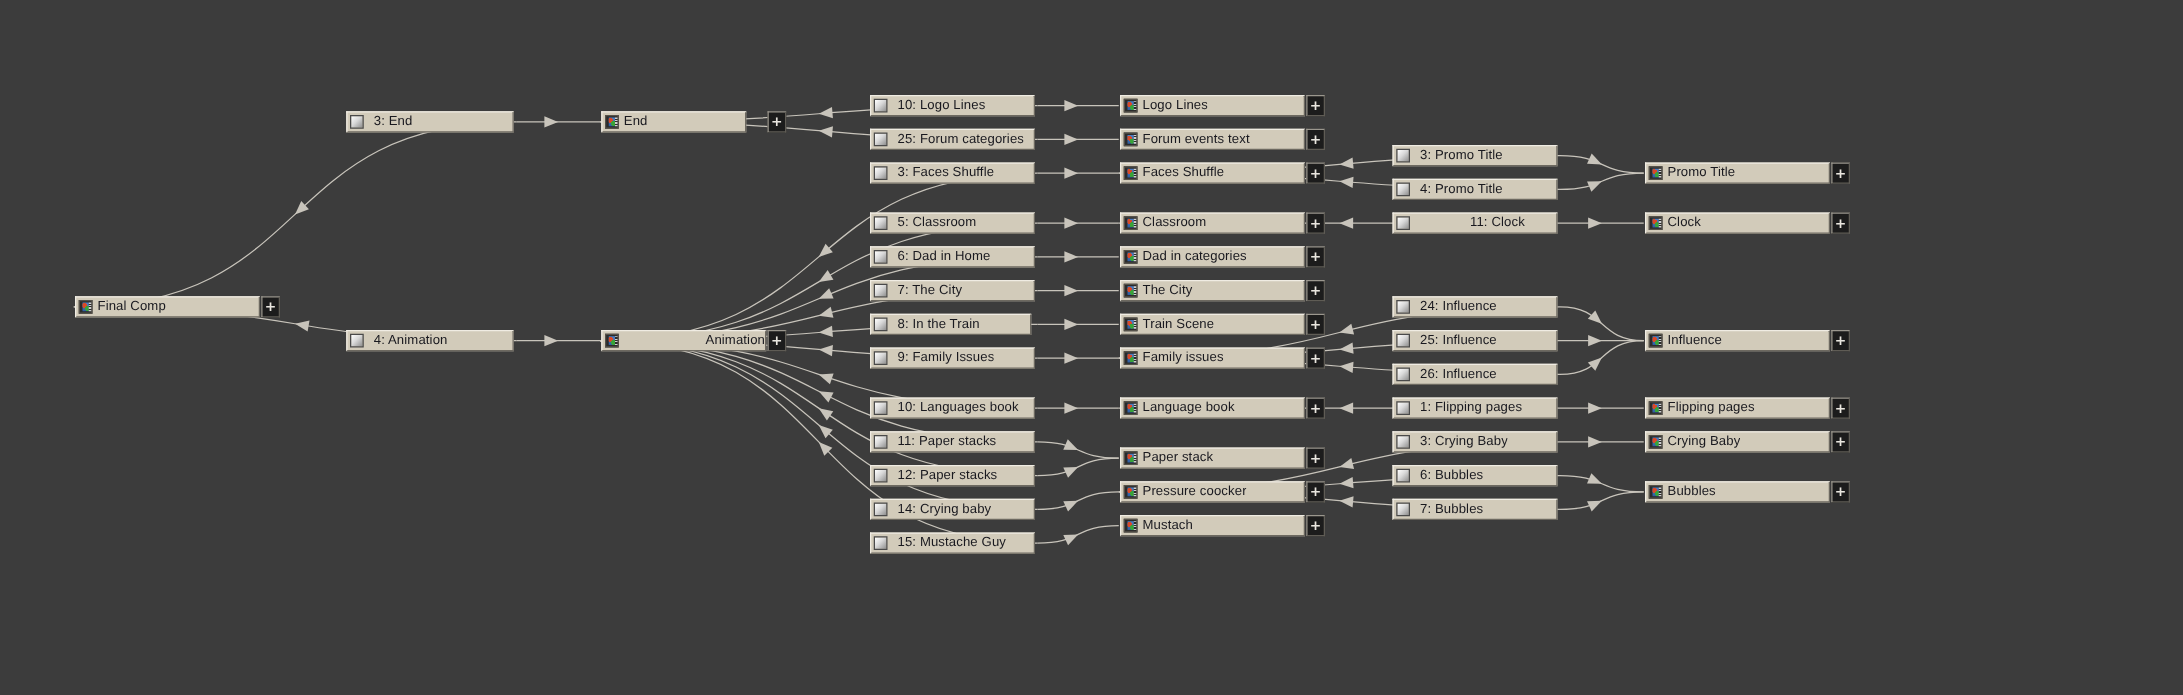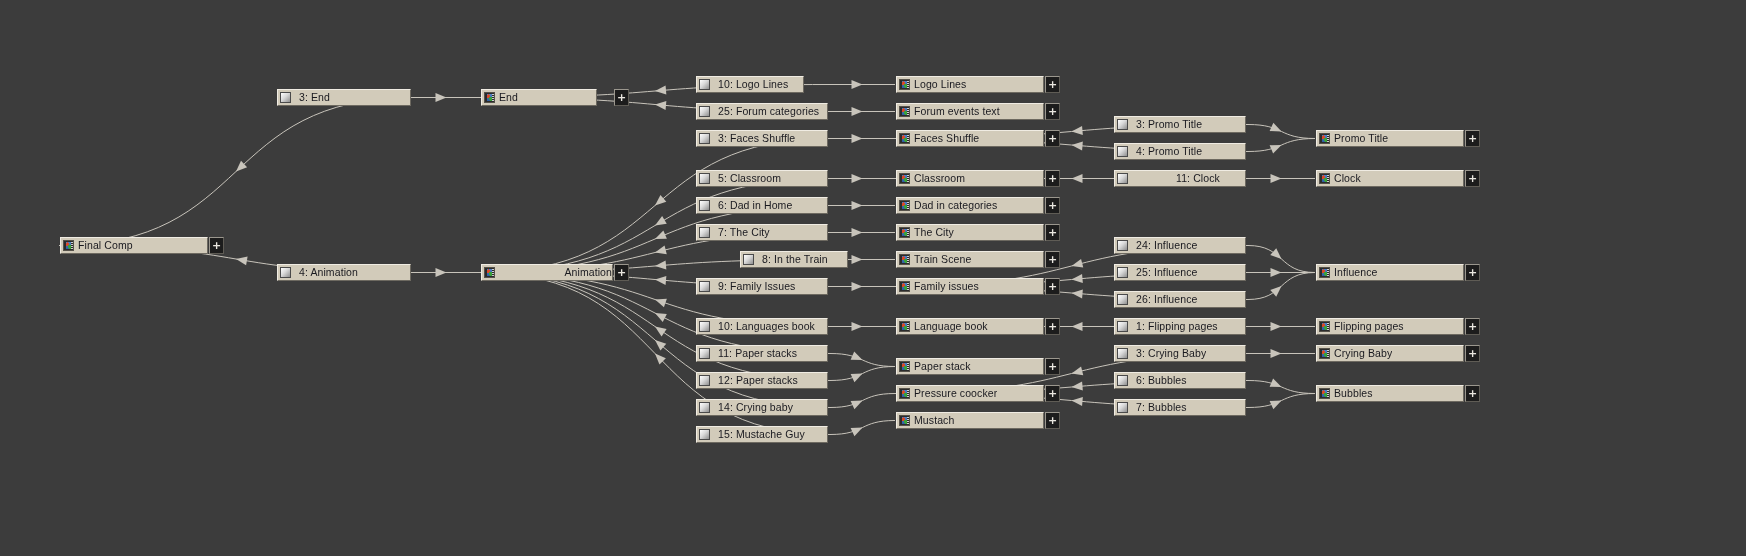--- a/index.html
+++ b/index.html
@@ -338,21 +338,21 @@
     <div class="plus" style="left: 614px; top: 89px;">
       <span class="gl">+</span>
     </div>
     <div class="node comp" style="left: 481px; top: 264px; width: 132px; justify-content: space-between;">
       <span class="ico comp"></span>
       <span class="lbl">Animation</span>
     </div>
     <div class="plus" style="left: 614px; top: 264px;">
       <span class="gl">+</span>
     </div>
-    <div class="node layer" style="left: 696px; top: 76px; width: 108px;">
+    <div class="node layer" style="left: 696px; top: 76px; width: 132px;">
       <span class="ico layer"></span>
       <span class="lbl">10: Logo Lines</span>
     </div>
     <div class="node layer" style="left: 696px; top: 103px; width: 132px;">
       <span class="ico layer"></span>
       <span class="lbl">25: Forum categories</span>
     </div>
     <div class="node layer" style="left: 696px; top: 130px; width: 132px;">
       <span class="ico layer"></span>
       <span class="lbl">3: Faces Shuffle</span>
@@ -362,21 +362,21 @@
       <span class="lbl">5: Classroom</span>
     </div>
     <div class="node layer" style="left: 696px; top: 197px; width: 132px;">
       <span class="ico layer"></span>
       <span class="lbl">6: Dad in Home</span>
     </div>
     <div class="node layer" style="left: 696px; top: 224px; width: 132px;">
       <span class="ico layer"></span>
       <span class="lbl">7: The City</span>
     </div>
-    <div class="node layer" style="left: 696px; top: 251px; width: 108px; margin-left: 44px;">
+    <div class="node layer" style="left: 696px; top: 251px; width: 129px;">
       <span class="ico layer"></span>
       <span class="lbl">8: In the Train</span>
     </div>
     <div class="node layer" style="left: 696px; top: 278px; width: 132px;">
       <span class="ico layer"></span>
       <span class="lbl">9: Family Issues</span>
     </div>
     <div class="node layer" style="left: 696px; top: 318px; width: 132px;">
       <span class="ico layer"></span>
       <span class="lbl">10: Languages book</span>

